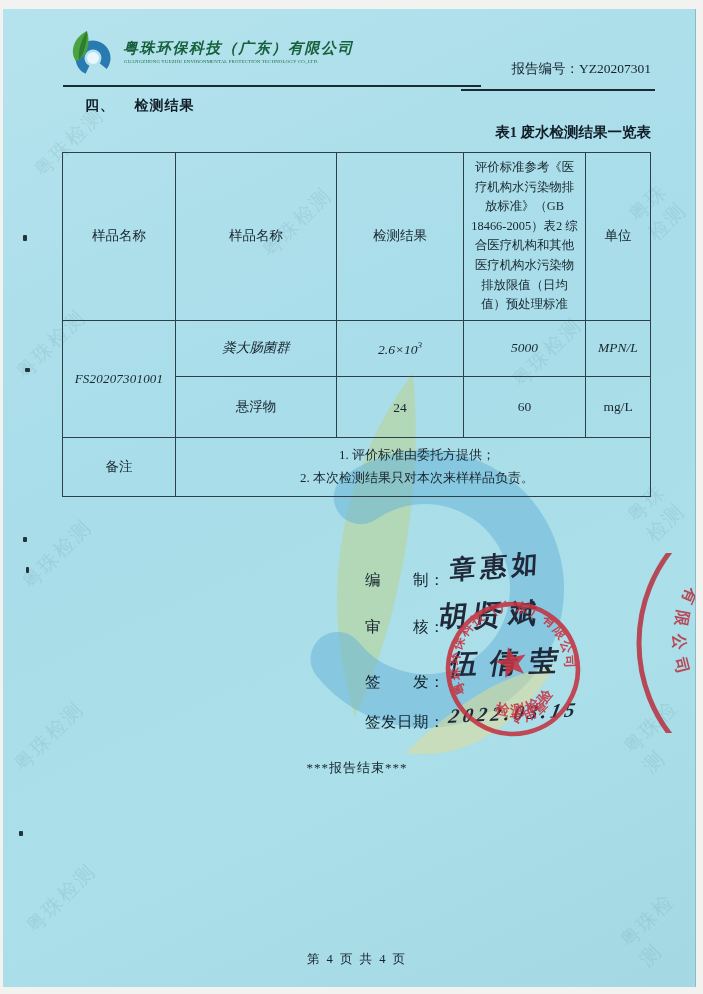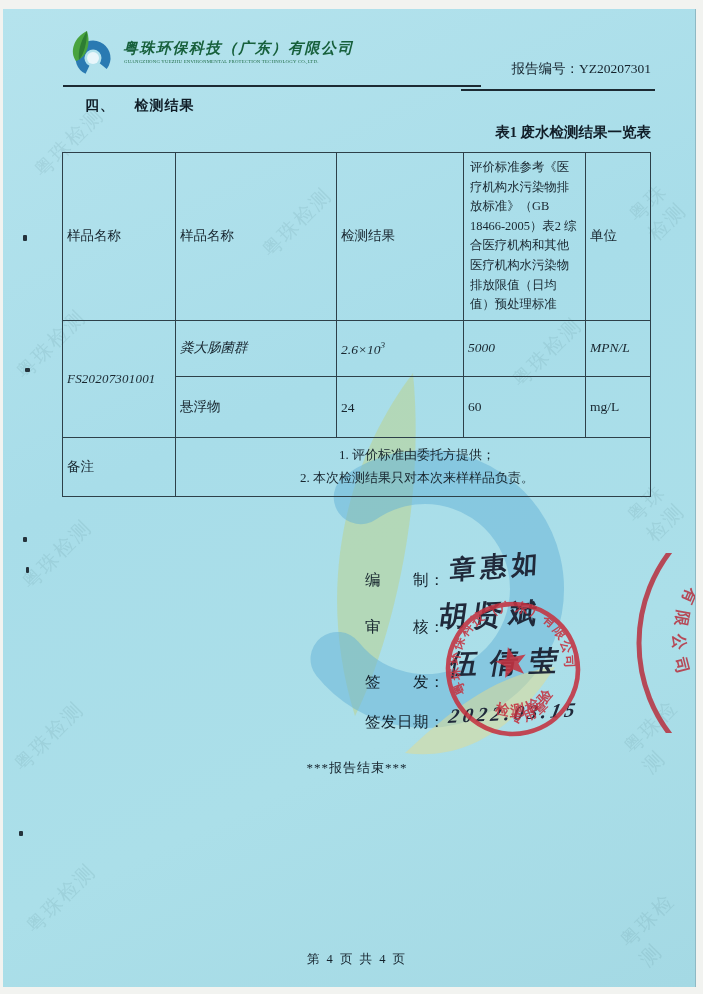--- a/index.html
+++ b/index.html
@@ -22,23 +22,23 @@
   .co-en{left:121px;top:50px;font-size:4.8px;color:#1d6b45;letter-spacing:.2px;}
   .report-no{left:430px;top:51px;width:218px;font-size:13.5px;color:#14222c;text-align:right;}
   .rule-a{left:60px;top:76px;width:418px;height:2px;background:#1c2a33;}
   .rule-b{left:458px;top:80px;width:194px;height:2px;background:#1c2a33;}
   
   .sec-title{left:82px;top:88px;font-size:14px;font-weight:bold;letter-spacing:1px;color:#101d27;}
   .tbl-title{left:60px;top:114px;width:588px;text-align:right;font-size:14.5px;font-weight:bold;color:#101d27;}
   
   .tblwrap{left:59px;top:143px;}
   table{border-collapse:collapse;table-layout:fixed;width:588px;background:transparent;}
-  td{border:1px solid #2d4049;vertical-align:middle;
+  td{border:1px solid #2d4049;vertical-align:middle;text-align:center;
      font-size:13.5px;color:#18262f;padding:2px 4px;overflow:hidden;}
-  td.std{ text-align:left;font-size:12.4px;line-height:1.58;padding:5px 6px;}
+  td.std{ text-align:center;font-size:12.4px;line-height:1.58;padding:5px 6px;}
   td.notes{text-align:center;font-size:13px;line-height:1.75;padding:4px 4px 4px 12px;}
   tr.hd td{height:151px;}
   tr.r1 td{height:51px;font-style:italic;}
   tr.r2 td{height:56px;}
   tr.rn td{height:50px;}
   .sample-id{font-size:13px;letter-spacing:.2px;}
   sup{font-size:9px;}
   
   .sig-label{left:362px;font-size:15.5px;color:#13212b;letter-spacing:.5px;}
   .hand{font-weight:bold;color:#20293a;transform-origin:left center;white-space:nowrap;}

